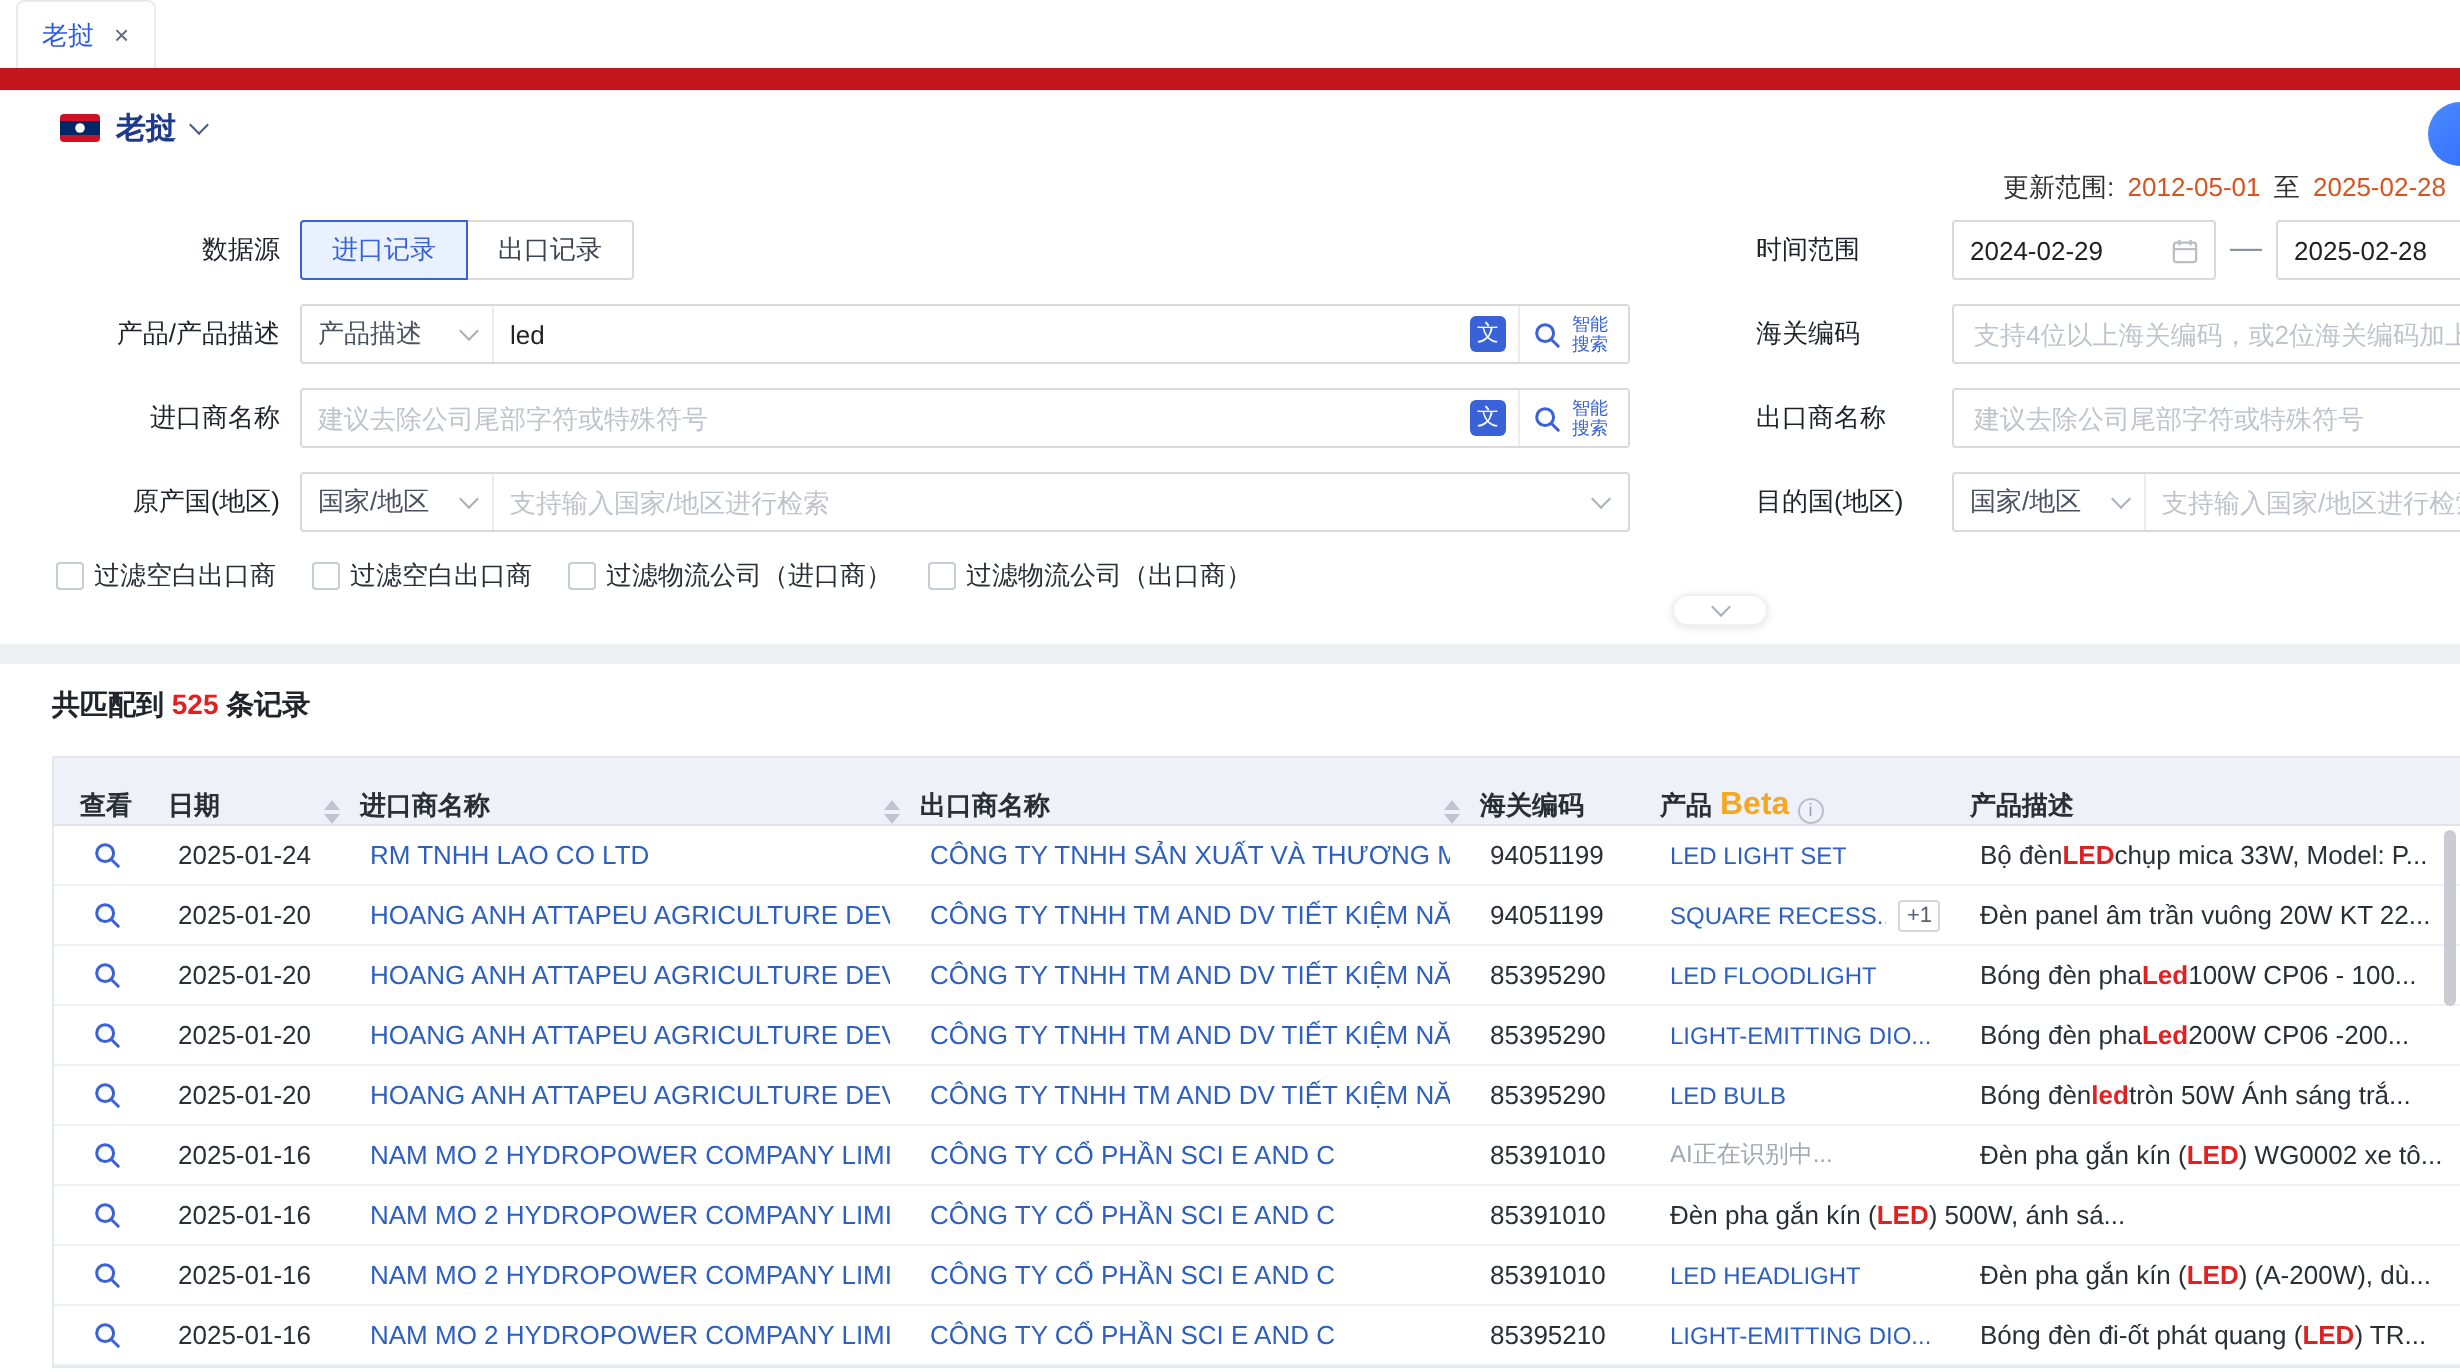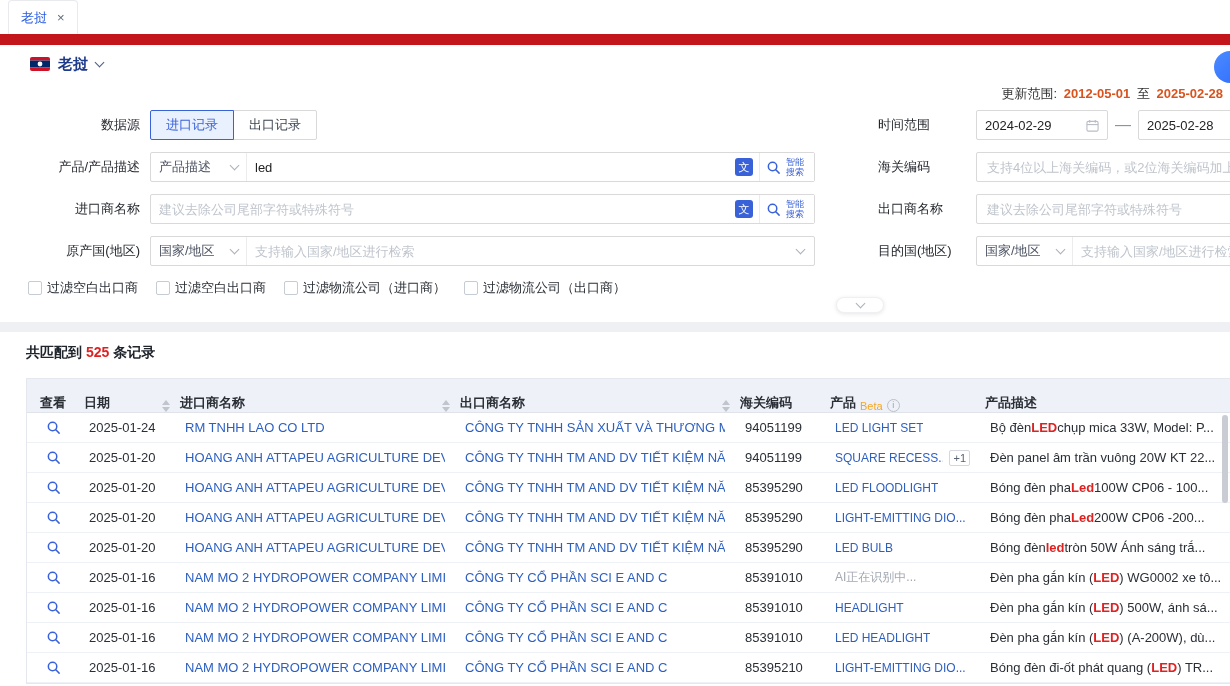--- a/index.html
+++ b/index.html
@@ -19,21 +19,21 @@
   .filter-card{position:relative;background:#fff;height:277px;}
   .country-row{height:38px;display:flex;align-items:center;padding-left:30px;gap:8px}
   .flag{width:20px;height:14px;border-radius:2px;overflow:hidden;flex:none;display:block}
   .country-name{font-size:15px;font-weight:700;color:#1e3a8a}
   .chev{width:7px;height:7px;border-right:1.5px solid #4a5a8c;border-bottom:1.5px solid #4a5a8c;
     transform:rotate(45deg);margin-top:-4px;display:inline-block}
   .float-help{position:absolute;top:6px;right:-16px;width:32px;height:32px;border-radius:50%;
     background:linear-gradient(135deg,#4b8bff,#2f6bff);cursor:pointer}
 
   .update-range{position:absolute;top:40px;right:4px;font-size:13px;color:#333;white-space:nowrap}
-  .update-range b{color:#d9531e;font-weight:700;margin:0 3px}
+  .update-range b{color:#d9531e;font-weight:400;margin:0 3px}
 
   .frow{position:relative;display:flex;align-items:center;height:30px;margin:12px 0 0 28px}
   .frow.first{margin-top:27px}
   .flabel{width:112px;text-align:right;margin-right:10px;font-size:13px;color:#1f2329;flex:none}
 
   .seg{display:flex}
   .seg-btn{height:30px;line-height:28px;padding:0 15px;font-size:13px;border:1px solid #d9d9d9;
     background:#fff;color:#3c4450;cursor:pointer}
   .seg-btn.first{border-radius:2px 0 0 2px}
   .seg-btn.last{border-radius:0 2px 2px 0;margin-left:-1px}
@@ -91,21 +91,21 @@
   .th{display:flex;align-items:flex-end;padding:0 5px;font-size:13px;font-weight:700;color:#2a2f36;height:100%}
   .c0{width:52px;flex:none;justify-content:center}
   .c1{width:96px;flex:none}
   .c2,.c3{width:280px;flex:none}
   .c4{width:90px;flex:none}
   .c5{width:155px;flex:none}
   .c6{width:280px;flex:none}
   .sort{display:inline-flex;flex-direction:column;gap:2px;margin-left:auto;cursor:pointer}
   .sort .up{width:0;height:0;border-left:4px solid transparent;border-right:4px solid transparent;border-bottom:5px solid #c0c4cc}
   .sort .down{width:0;height:0;border-left:4px solid transparent;border-right:4px solid transparent;border-top:5px solid #c0c4cc}
-  .beta{color:#f5a623;font-size:11px;margin-left:4px;font-weight:400}
+  .beta{color:#f5a623;font-size:16px;margin-left:4px;font-weight:700}
   .info{width:13px;height:13px;border:1px solid #b9bfc9;border-radius:50%;color:#9aa1ab;font-size:9px;
     line-height:11px;text-align:center;margin-left:4px;font-weight:400;font-style:normal;flex:none}
 
   .tr{display:flex;height:30px;border-bottom:1px solid #eef1f5;background:#fff}
   .td{padding:0 10px;font-size:13px;color:#2a2f36;white-space:nowrap;overflow:hidden;height:100%;
     display:flex;align-items:center}
   .td.c0{cursor:pointer}
   .cell-link{color:#2d5fc0;overflow:hidden;white-space:nowrap;cursor:pointer}
   .prod-link{color:#2d5fc0;font-size:12px;overflow:hidden;white-space:nowrap;cursor:pointer}
   .prod-badge{margin-left:6px;border:1px solid #d4d8de;border-radius:2px;font-size:11px;color:#596273;
@@ -459,23 +459,20 @@
             </svg>
           </div>
           <div class="td c1">2025-01-16</div>
           <div class="td c2">
             <span class="cell-link">NAM MO 2 HYDROPOWER COMPANY LIMI...</span>
           </div>
           <div class="td c3">
             <span class="cell-link">CÔNG TY CỔ PHẦN SCI E AND C</span>
           </div>
           <div class="td c4">85391010</div>
-          <div class="td c5">
-            <span class="prod-link">HEADLIGHT</span>
-          </div>
           <div class="td c6">
             <span class="">Đèn pha gắn kín (</span>
             <span class="hl">LED</span>
             <span class="">) 500W, ánh sá...</span>
           </div>
         </div>
         <div class="tr">
           <div class="td c0">
             <svg class="mag" viewBox="0 0 16 16">
               <circle cx="7" cy="7" r="4.5" fill="none" stroke="currentColor" stroke-width="1.6"></circle>

